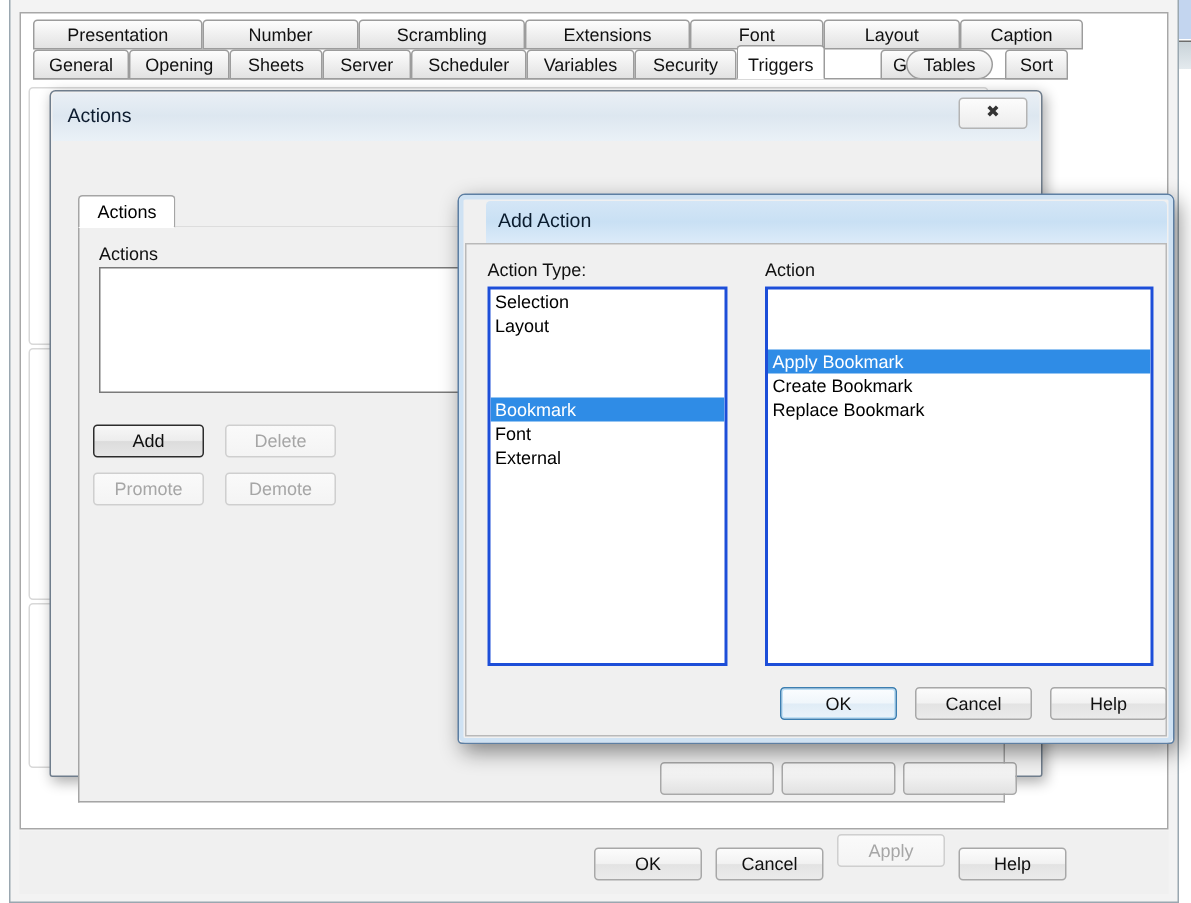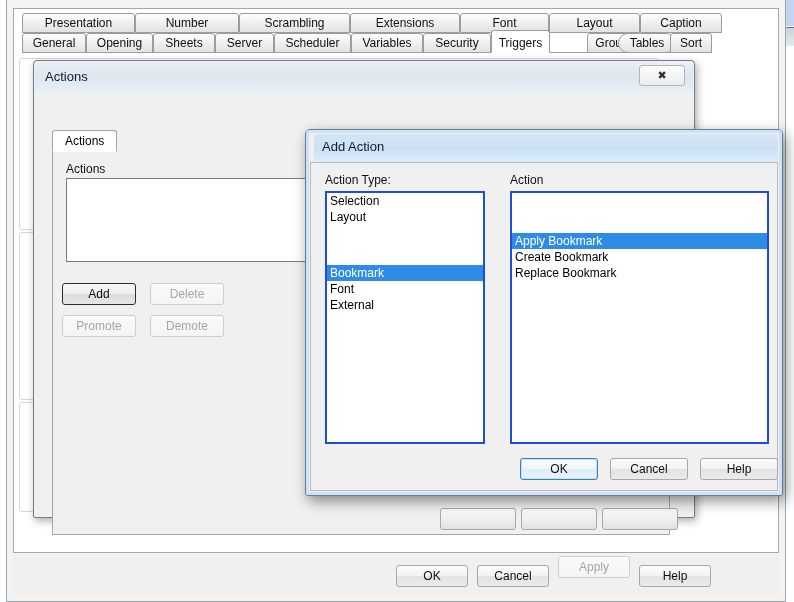--- a/index.html
+++ b/index.html
@@ -190,21 +190,21 @@
     box-shadow: 3px 5px 14px rgba(0,0,0,0.45);
     z-index: 50;
   }
   .addaction-frame {
     position: absolute; left: 0; top: 0; right: 0; bottom: 0;
     border: 3px solid #cfe2f3;
     border-radius: 4px;
     pointer-events: none;
   }
   .addaction-title {
-    position: absolute; left: 8px; top: 4px; right: 4px; height: 28px;
+    position: absolute; left: 18px; top: 4px; right: 4px; height: 28px;
     background: linear-gradient(to bottom, #d4e6f6 0%, #c9e0f4 50%, #dcebf9 100%);
     border-radius: 3px 3px 0 0;
   }
   .addaction-title span {
     position: absolute; left: 8px; top: 5px;
     font-size: 13px; color: #0b1c2e;
   }
   .addaction-body {
     position: absolute; left: 4px; top: 32px; right: 4px; bottom: 4px;
     background: #f0f0f0;
@@ -285,21 +285,21 @@
     <div class="tabrow row2">
       <div class="tab" style="left:0px;   width:64px;">General</div>
       <div class="tab" style="left:64px;  width:67px;">Opening</div>
       <div class="tab" style="left:131px; width:62px;">Sheets</div>
       <div class="tab" style="left:193px; width:59px;">Server</div>
       <div class="tab" style="left:252px; width:77px;">Scheduler</div>
       <div class="tab" style="left:329px; width:72px;">Variables</div>
       <div class="tab" style="left:401px; width:68px;">Security</div>
       <div class="tab selected" style="left:469px; width:59px;">Triggers</div>
       <div class="tab" style="left:554px; width:56px;margin-left:11px;">Groups</div>
-      <div class="tab" style="left:596px; width:58px;border-radius:10px;">Tables</div>
+      <div class="tab" style="left:582px; width:58px;border-radius:10px;">Tables</div>
       <div class="tab" style="left:648px; width:42px;">Sort</div>
     </div>
     <div class="tabstrip-underline"></div>
   </div>
 
   <div class="actions-window">
     <div class="actions-titlebar">
       <div class="actions-title">Actions</div>
       <div class="actions-close">✖</div>
     </div>

